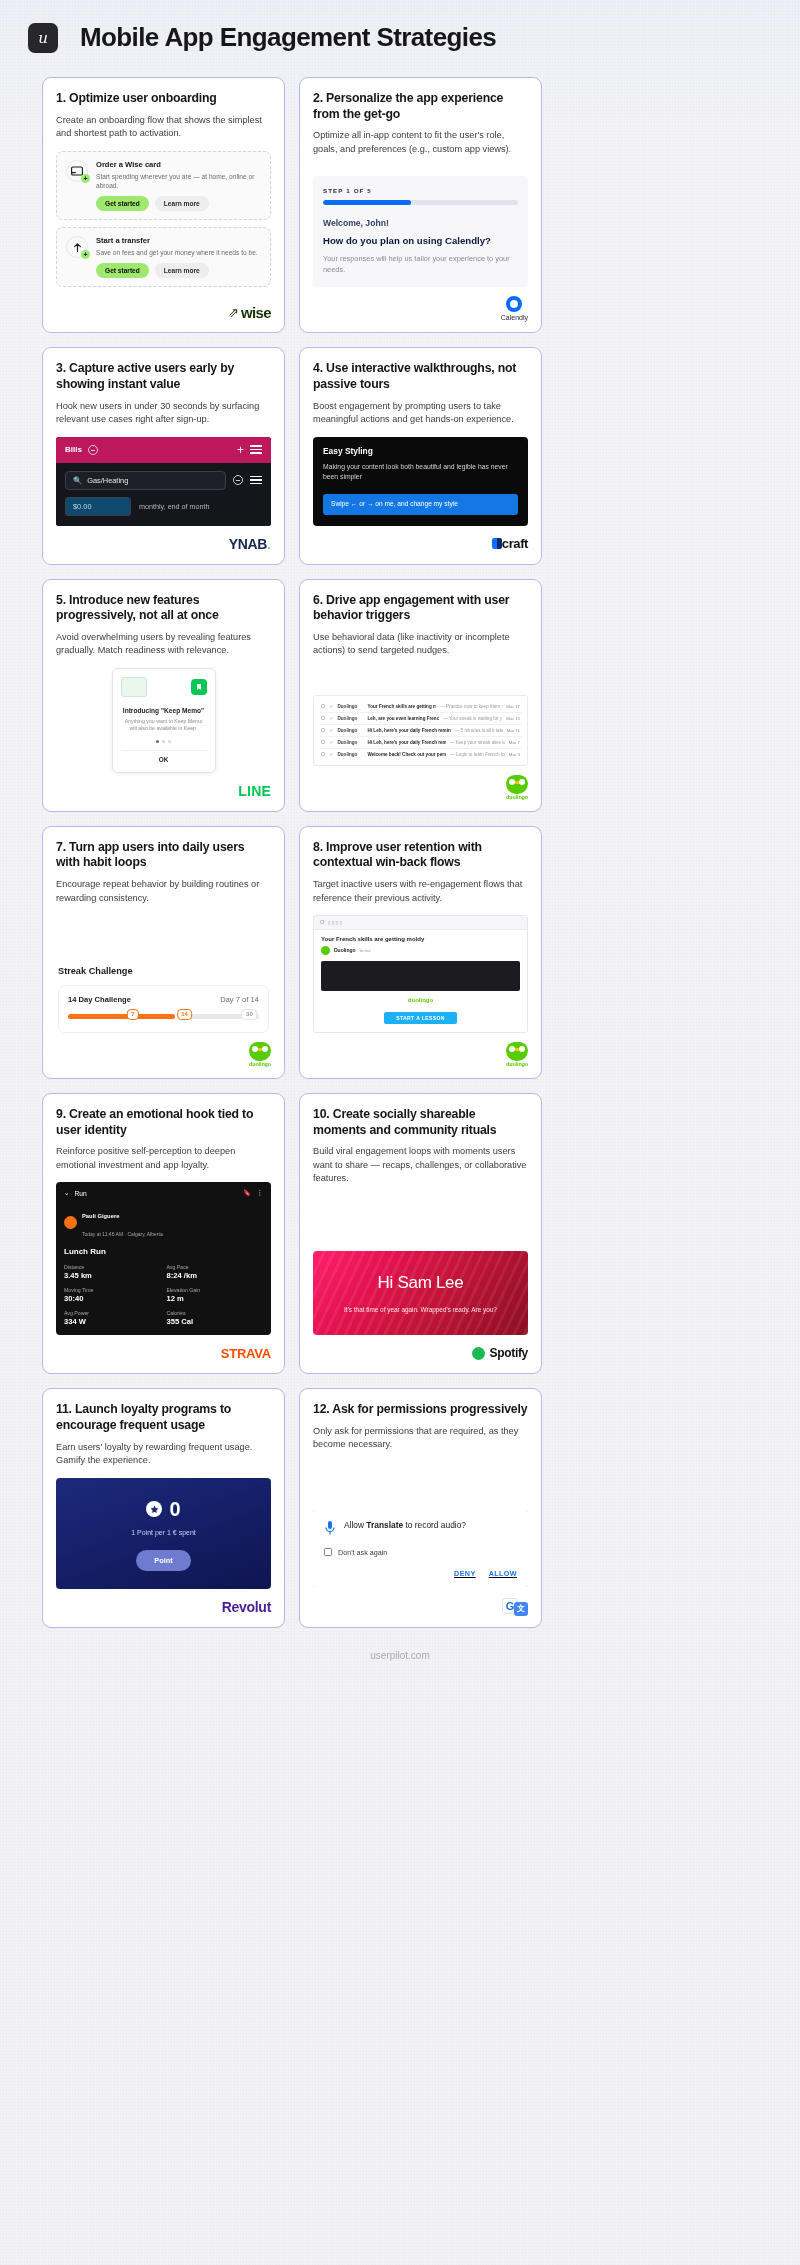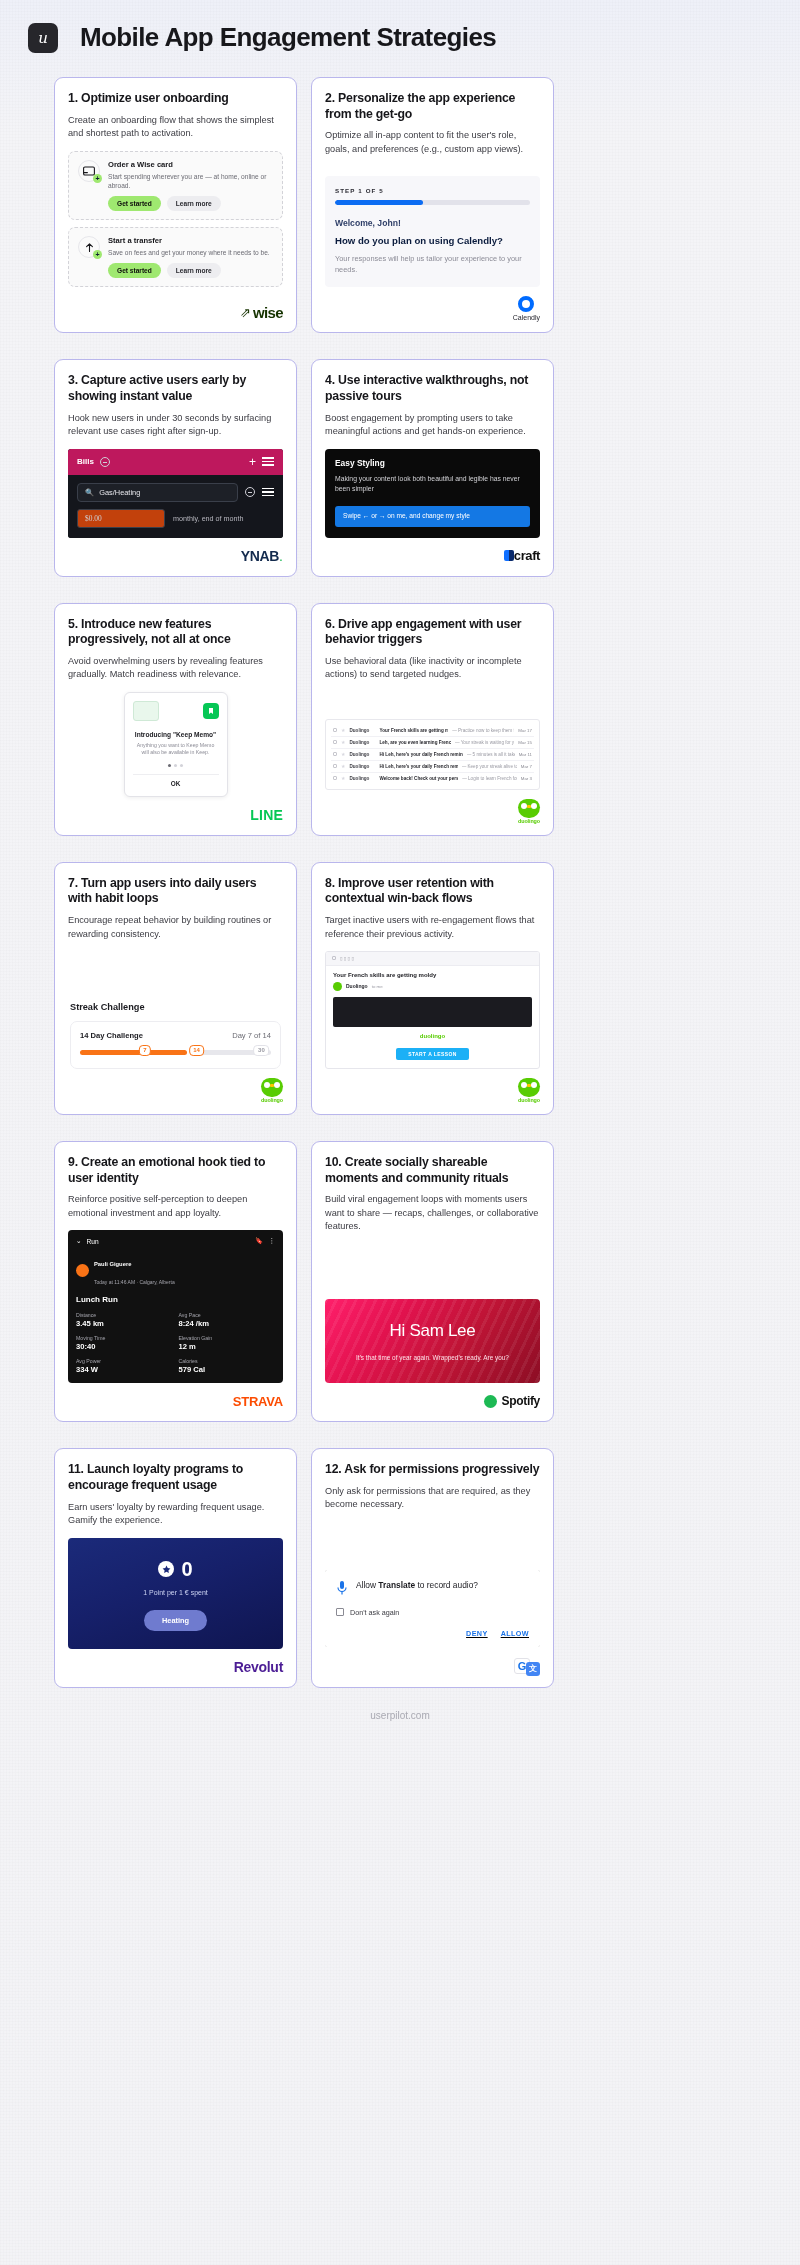--- a/index.html
+++ b/index.html
@@ -37,23 +37,23 @@
     font-family: "DejaVu Serif", serif; font-style: italic;
     font-size: 15px; flex: 0 0 auto;
   }
   .page-title {
     font-size: 26px; font-weight: 700; letter-spacing: -0.6px;
     color: #17171b;
   }
   .grid {
     display: grid;
     grid-template-columns: 243px 243px;
-    gap: 26px 14px;
+    gap: 14px 14px;
     padding: 24px 0 0 42px;
-    position: relative; z-index: 2; margin-left: 12px;
+    position: relative; z-index: 2;
   }
   .card {
     background: #ffffff;
     border: 1px solid #b9b6ec;
     border-radius: 9px;
     padding: 13px 13px 11px 13px;
     display: flex; flex-direction: column;
     overflow: hidden;
   }
   .card-title {
@@ -132,22 +132,22 @@
   .ynab-menu { display:flex; flex-direction:column; gap:2px; }
   .ynab-menu i { display:block; width: 12px; height: 1.4px; background:#fff; }
   .ynab-body { background: #14161c; padding: 8px 9px 10px 9px; }
   .ynab-row { display: flex; align-items: center; gap: 7px; margin-bottom: 7px; }
   .ynab-pill {
     flex: 1 1 auto; background: #1d2027; border: 1px solid #3a3f4a; border-radius: 4px;
     padding: 4px 7px; color: #e7e7ec; font-size: 7.4px; display: flex; align-items: center; gap: 5px;
   }
   .ynab-row2 { display: flex; align-items: center; gap: 8px; }
   .ynab-amt {
-    background: #c2410c; border: 1px solid #3a3f4a; border-radius: 3px;
-    padding: 4px 7px; color: #cfcfd6; font-size: 7.4px; width: 88px; font-family: Liberation Serif, serif;
+    background: #0c4a6e; border: 1px solid #3a3f4a; border-radius: 3px;
+    padding: 4px 7px; color: #cfcfd6; font-size: 7.4px; width: 66px;
   }
   .ynab-note { font-size: 7.2px; color: #b6b6be; }
   .ynab-logo { font-size: 14px; font-weight: 800; color: #132a4d; letter-spacing: -0.3px; }
 
   
   .craft { background: #0a0a0a; border-radius: 4px; padding: 9px 10px 11px; }
   .craft-t { font-size: 8.4px; font-weight: 700; color: #fff; margin-bottom: 6px; }
   .craft-p { font-size: 6.8px; color: #d2d2d6; line-height: 1.45; margin-bottom: 12px; }
   .craft-cta {
     background: #1478e4; color: #fff; font-size: 6.6px;
@@ -599,21 +599,21 @@
             <div>
               <div class="st-k">Elevation Gain</div>
               <div class="st-v">12 m</div>
             </div>
             <div>
               <div class="st-k">Avg Power</div>
               <div class="st-v">334 W</div>
             </div>
             <div>
               <div class="st-k">Calories</div>
-              <div class="st-v">579 Cal</div>
+              <div class="st-v">355 Cal</div>
             </div>
           </div>
       </div>
       <div class="brand-row">
         <span class="strava-logo">STRAVA</span>
       </div>
     </div>
 
     <div class="card">
       <div class="card-title">10. Create socially shareable moments and community rituals</div>
@@ -636,21 +636,21 @@
       <div class="mock rev">
         <div class="rev-pts">
           <span class="rev-ic">
             <svg width="9" height="9" viewBox="0 0 9 9">
                 <path d="M4.5 0.6l1.2 2.5 2.7.4-2 1.9.5 2.7-2.4-1.3-2.4 1.3.5-2.7-2-1.9 2.7-.4z" fill="#1b2a7a"></path>
               </svg>
           </span>
           <span class="rev-num">0</span>
         </div>
         <div class="rev-sub">1 Point per 1 € spent</div>
-        <span class="rev-btn">Heating</span>
+        <span class="rev-btn">Point</span>
       </div>
       <div class="brand-row">
         <span class="rev-logo">Revolut</span>
       </div>
     </div>
 
     <div class="card">
       <div class="card-title">12. Ask for permissions progressively</div>
       <div class="card-desc">Only ask for permissions that are required, as they become necessary.</div>
       <div class="mock perm-outer">

